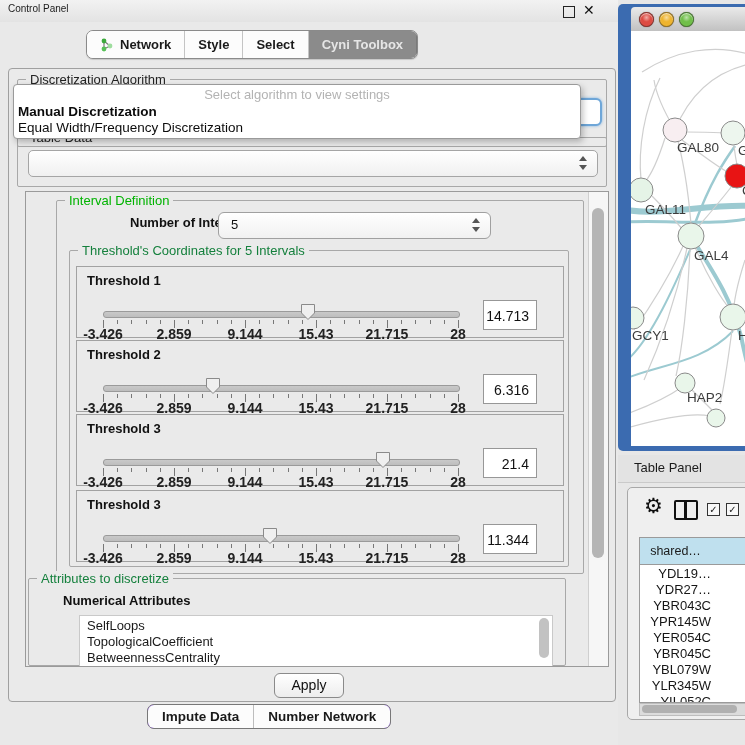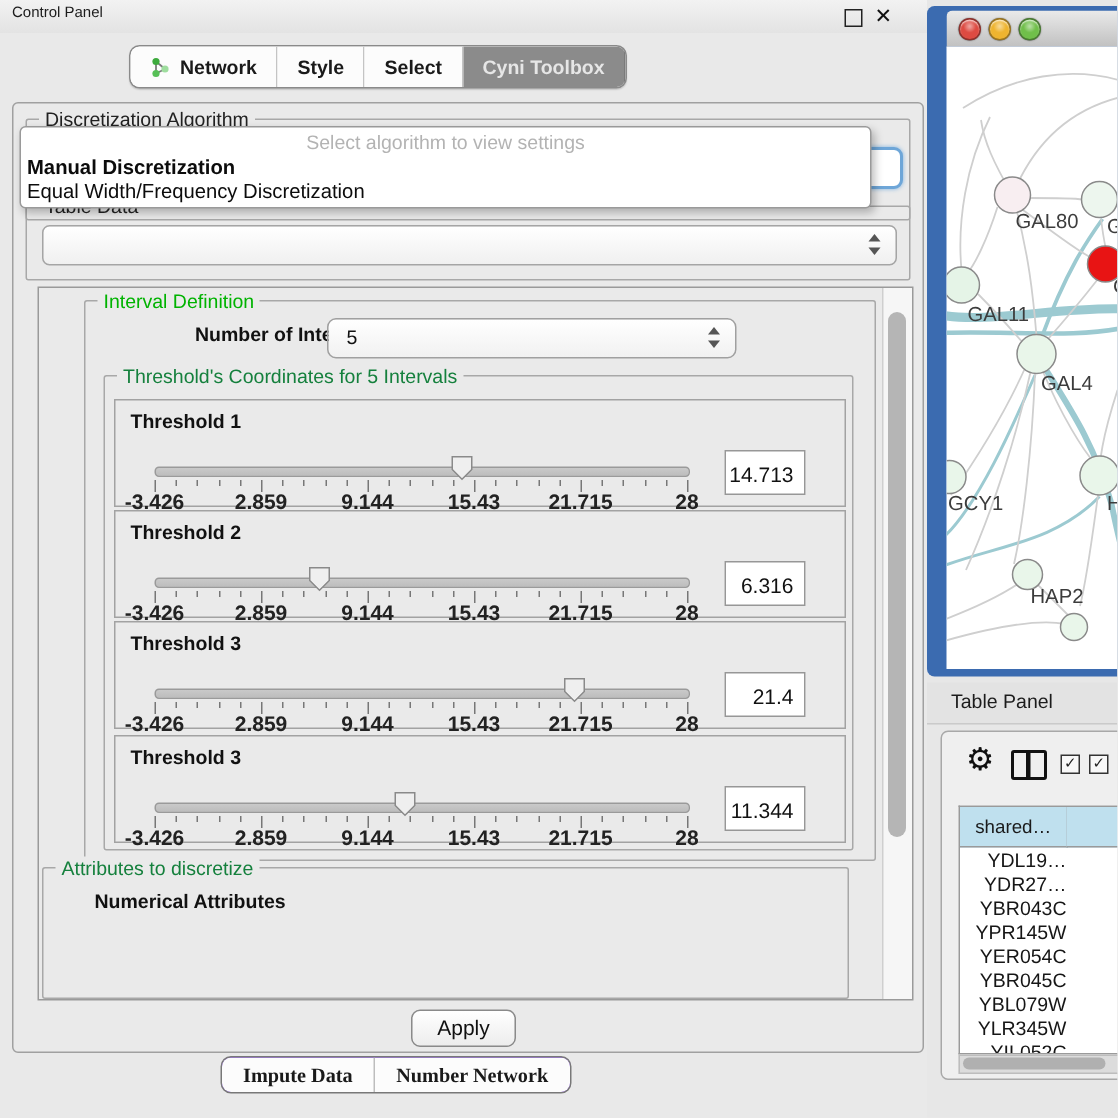--- a/index.html
+++ b/index.html
@@ -59,21 +59,21 @@
   .scale-lab{position:absolute;top:59px;transform:translateX(-50%);font-size:14px;font-weight:700;color:#222;white-space:nowrap;}
   .vbox{position:absolute;left:406px;top:33px;width:54px;height:30px;background:#fff;border:1px solid #979797;font-size:14px;color:#111;text-align:right;line-height:30px;padding-right:7px;box-sizing:border-box;}
   
   #attr-group{left:2px;top:386px;width:536px;height:86px;}
   #attr-label{left:34px;top:14px;font-size:13px;font-weight:700;color:#111;}
   #attr-list{left:50px;top:36px;width:472px;height:50px;background:#fff;border:1px solid #c9c9c9;overflow:hidden;}
   .attr-item{position:absolute;left:7px;height:16px;font-size:13px;color:#1a1a1a;white-space:nowrap;}
   #attr-scroll{position:absolute;right:3px;top:2px;width:10px;height:40px;background:#c2c2c2;border-radius:5px;}
   
   #apply-btn{left:265px;top:604px;width:68px;height:23px;background:linear-gradient(#ffffff,#ededed);border:1px solid #8a8a8a;border-radius:6px;font-size:14px;color:#111;text-align:center;line-height:22px;}
-  #bottom-tabs{left:147px;top:704px;height:23px;display:flex;border:1px solid #787878;border-radius:7px;overflow:hidden;background:#6d28d9;font-family:Liberation Serif, serif;}
+  #bottom-tabs{left:147px;top:704px;height:23px;display:flex;border:1px solid #787878;border-radius:7px;overflow:hidden;background:#6d28d9;}
   .btab{display:flex;align-items:center;padding:0 14px;font-size:13.5px;font-weight:700;color:#1a1a1a;background:#fcfcfc;border-right:1px solid #bdbdbd;white-space:nowrap;}
   .btab:last-child{border-right:none;}
   .btab.sel{background:#8b8b8b;color:#dcdcdc;}
   
   #rightbg{left:618px;top:0;width:127px;height:745px;background:#e7e7e7;}
   #netwin{left:0px;top:4px;width:127px;height:447px;background:#3b6bb0;border-radius:5px 0 0 5px;}
   #net-titlebar{left:13px;top:3px;right:0;height:24px;background:linear-gradient(#eaeaea,#c1c1c1);border-bottom:1px solid #8e8e8e;border-radius:4px 0 0 0;}
   .light{position:absolute;top:5px;width:13px;height:13px;border-radius:50%;box-shadow:inset 0 1px 1px rgba(255,255,255,.7),0 0 1px rgba(0,0,0,.6);}
   #net-canvas{left:13px;top:27px;right:0;bottom:5px;background:#fff;overflow:hidden;}
   
@@ -311,20 +311,26 @@
                     <path d="M1.5,1.5 h13 v8.5 l-6.5,6.5 l-6.5,-6.5 z" fill="#efefef" stroke="#8a8a8a"></path>
                   </svg></div>
                 <div class="vbox">11.344</div>
               </div>
             </div>
         </div>
 
         <div id="attr-group" class="abs fieldset">
           <span class="legend blue">Attributes to discretize</span>
           <span id="attr-label" class="abs">Numerical Attributes</span>
+          <div id="attr-list" class="abs">
+            <div id="attr-scroll"></div>
+          <div class="attr-item" style="top: 2px;">SelfLoops</div>
+              <div class="attr-item" style="top: 18px;">TopologicalCoefficient</div>
+              <div class="attr-item" style="top: 34px;">BetweennessCentrality</div>
+            </div>
         </div>
 
         <div id="vscroll" class="abs">
           <div class="thumb"></div>
         </div>
       </div>
 
       <div id="apply-btn" class="abs">Apply</div>
     </div>
 

